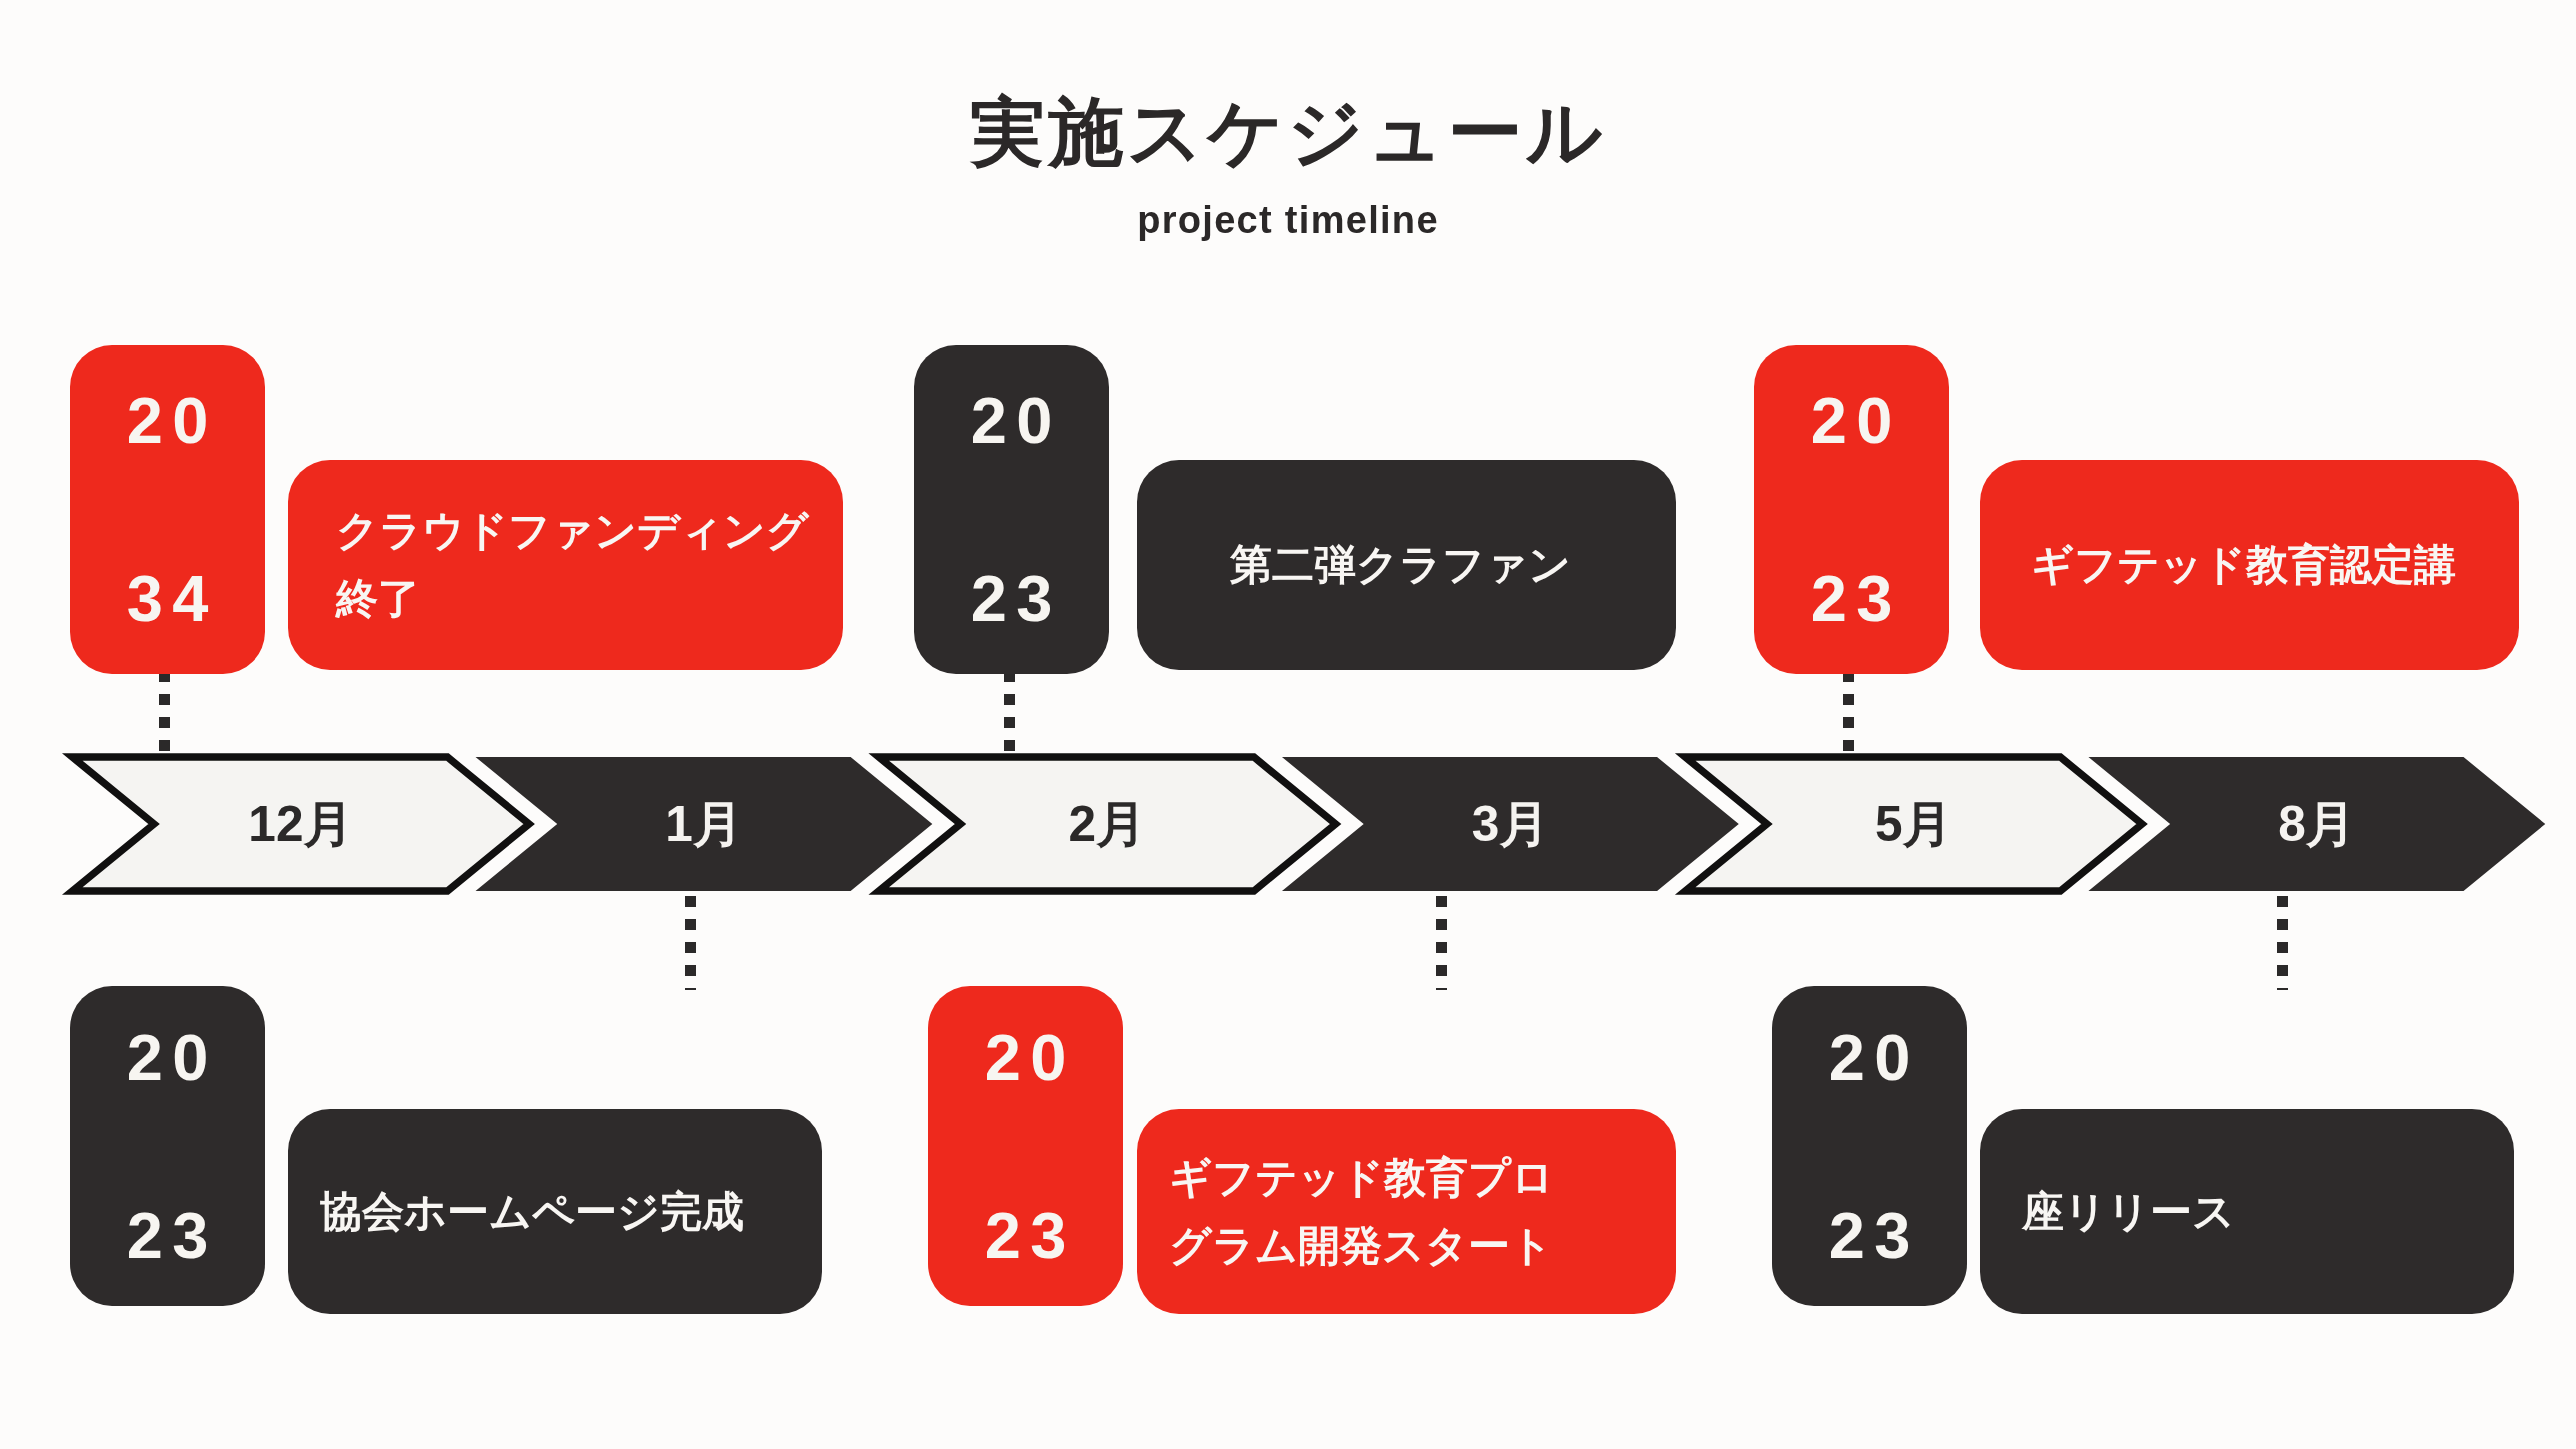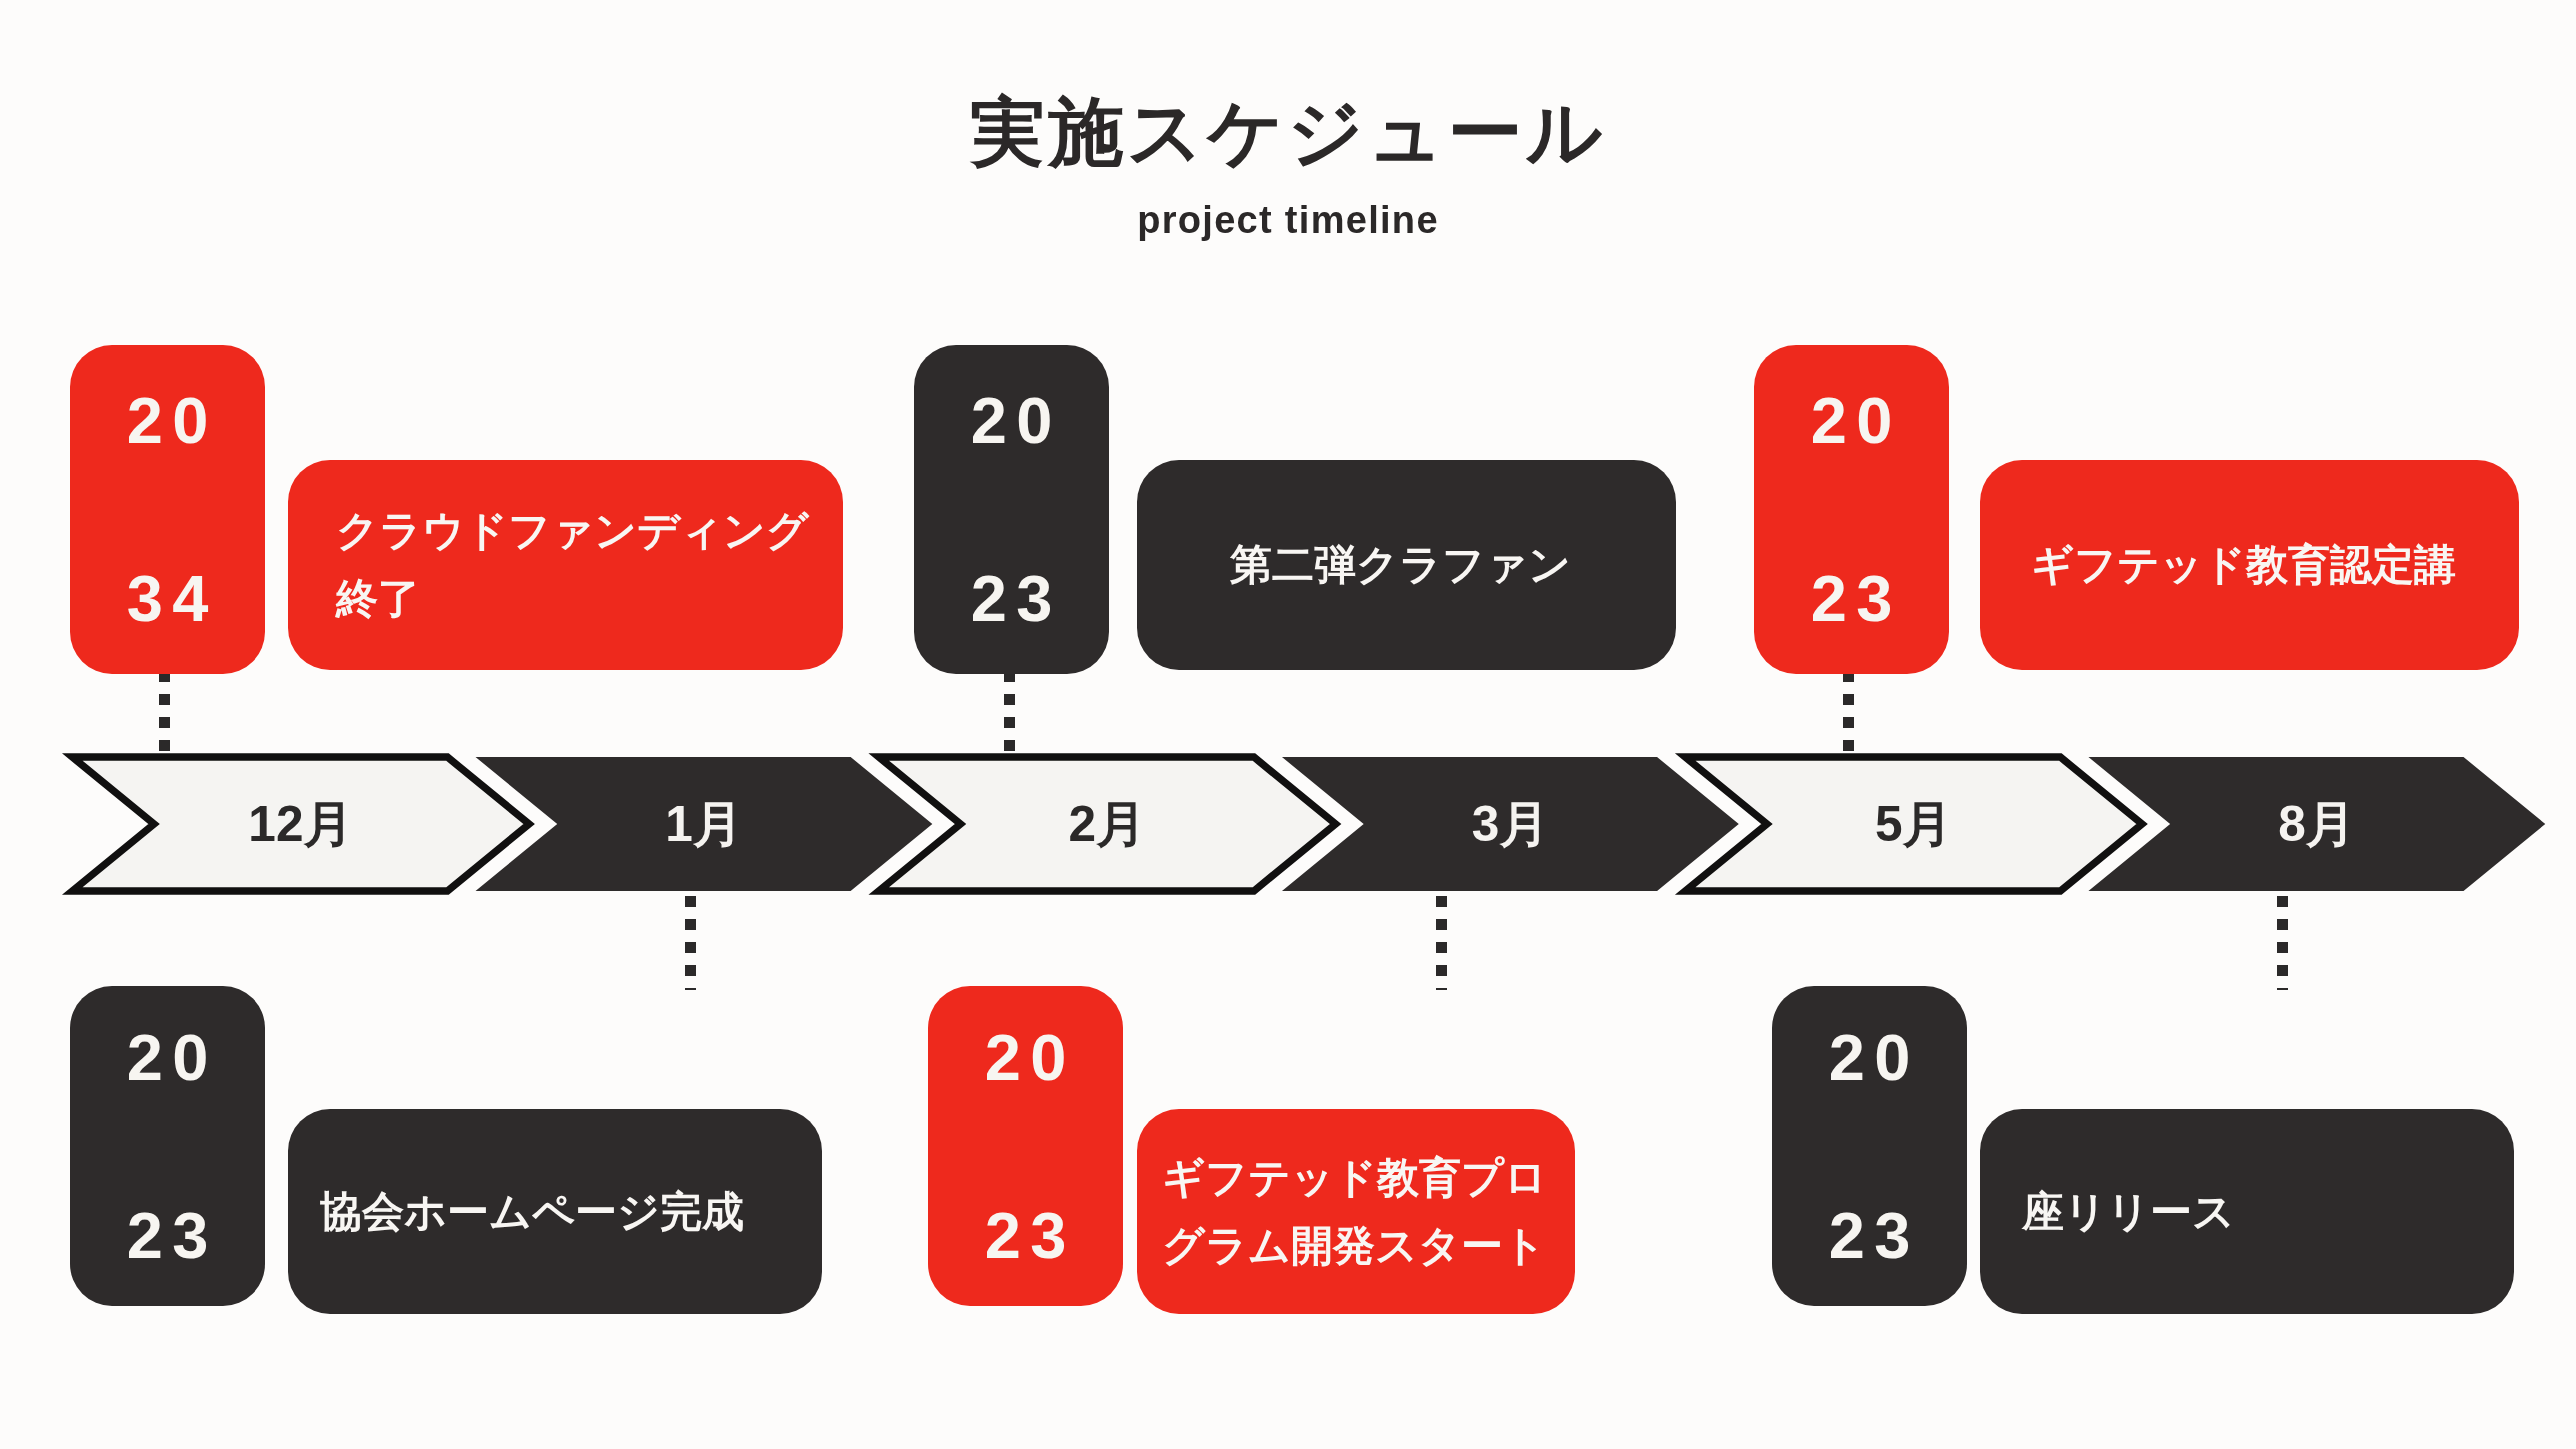--- a/index.html
+++ b/index.html
@@ -116,21 +116,21 @@
 
   <div class="box top-row bg-red left-align" style="left:288px;width:555px;padding-left:48px;padding-right:27px;">
     <span>クラウドファンディング</span>
     <span>終了</span>
   </div>
 
   <div class="box top-row bg-dark center-align" style="left:1137px;width:539px;">
     <span>第二弾クラファン</span>
   </div>
 
-  <div class="box bottom-row bg-red left-align" style="left:1137px;width:438px;padding-left:25px;padding-right:20px;">
+  <div class="box bottom-row bg-red left-align" style="left:1137px;width:539px;padding-left:32px;padding-right:20px;">
     <span>ギフテッド教育プロ</span>
     <span>グラム開発スタート</span>
   </div>
 
   <div class="box top-row bg-red center-align" style="left:1980px;width:539px;">
     <span>ギフテッド教育認定講</span>
   </div>
 
   <div class="box bottom-row bg-dark left-align" style="left:1980px;width:534px;padding-left:42px;padding-right:20px;">
     <span>座リリース</span>

